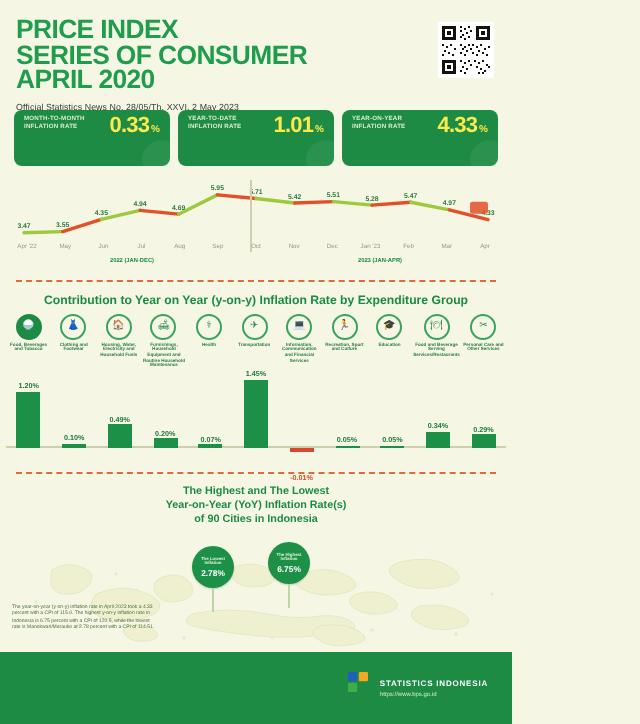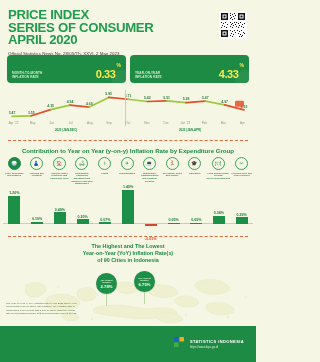--- a/index.html
+++ b/index.html
@@ -23,21 +23,21 @@
   .qr {
     position:absolute; right:9px; top:11px; width:28px; height:28px;
     background:#fff;
   }
   .qr svg { display:block; }
 
   
   .stats { display:flex; gap:4px; padding:0 7px; height:28px; }
   .stat {
     flex:1; background:#1d8b43; border-radius:4px; position:relative;
-    display:flex; align-items:flex-end; padding:3px 5px; overflow:hidden;
+    display:flex; align-items:flex-start; padding:3px 5px; overflow:hidden;
   }
   .stat .lbl {
     color:#d7ebd2; font-size:3.1px; line-height:3.9px; font-weight:bold;
     letter-spacing:0.1px; text-transform:uppercase; width:38px;
   }
   .stat .val {
     margin-left:auto; color:#fbe94d; font-weight:bold; font-size:11px;
     line-height:11px; letter-spacing:-0.4px;
   }
   .stat .pct { color:#fbe94d; font-size:5px; font-weight:bold; margin-left:1px;
@@ -214,20 +214,26 @@
   </div>
 
   <div class="stats">
     <div class="stat">
       <div class="lbl">MONTH-TO-MONTH INFLATION RATE</div>
       <div class="val">0.33</div>
       <div class="pct">%</div>
       <div class="blob"></div>
     </div>
     <div class="stat">
+      <div class="lbl">YEAR-TO-DATE INFLATION RATE</div>
+      <div class="val">1.01</div>
+      <div class="pct">%</div>
+      <div class="blob"></div>
+    </div>
+    <div class="stat">
       <div class="lbl">YEAR-ON-YEAR INFLATION RATE</div>
       <div class="val">4.33</div>
       <div class="pct">%</div>
       <div class="blob"></div>
     </div>
   </div>
 
   <div class="chartwrap">
     <svg id="linechart" width="248" height="40" viewBox="0 0 248 40">
         <line x1="8" y1="30.405882352941173" x2="27.333333333333332" y2="29.794117647058826" stroke="#9dc93d" stroke-width="1.7" stroke-linecap="round"></line>

